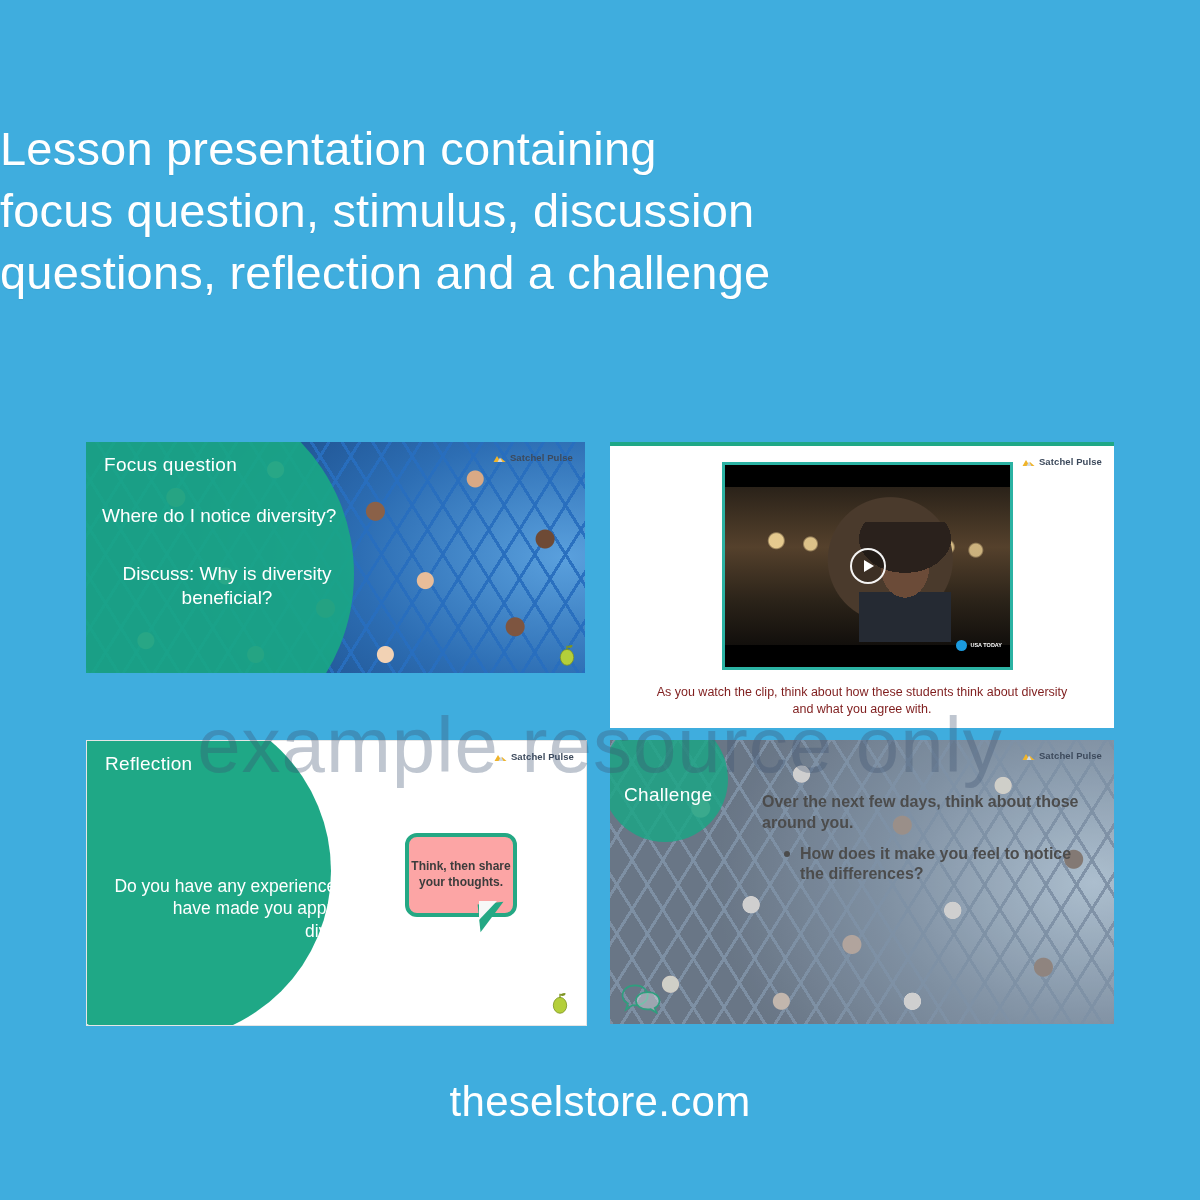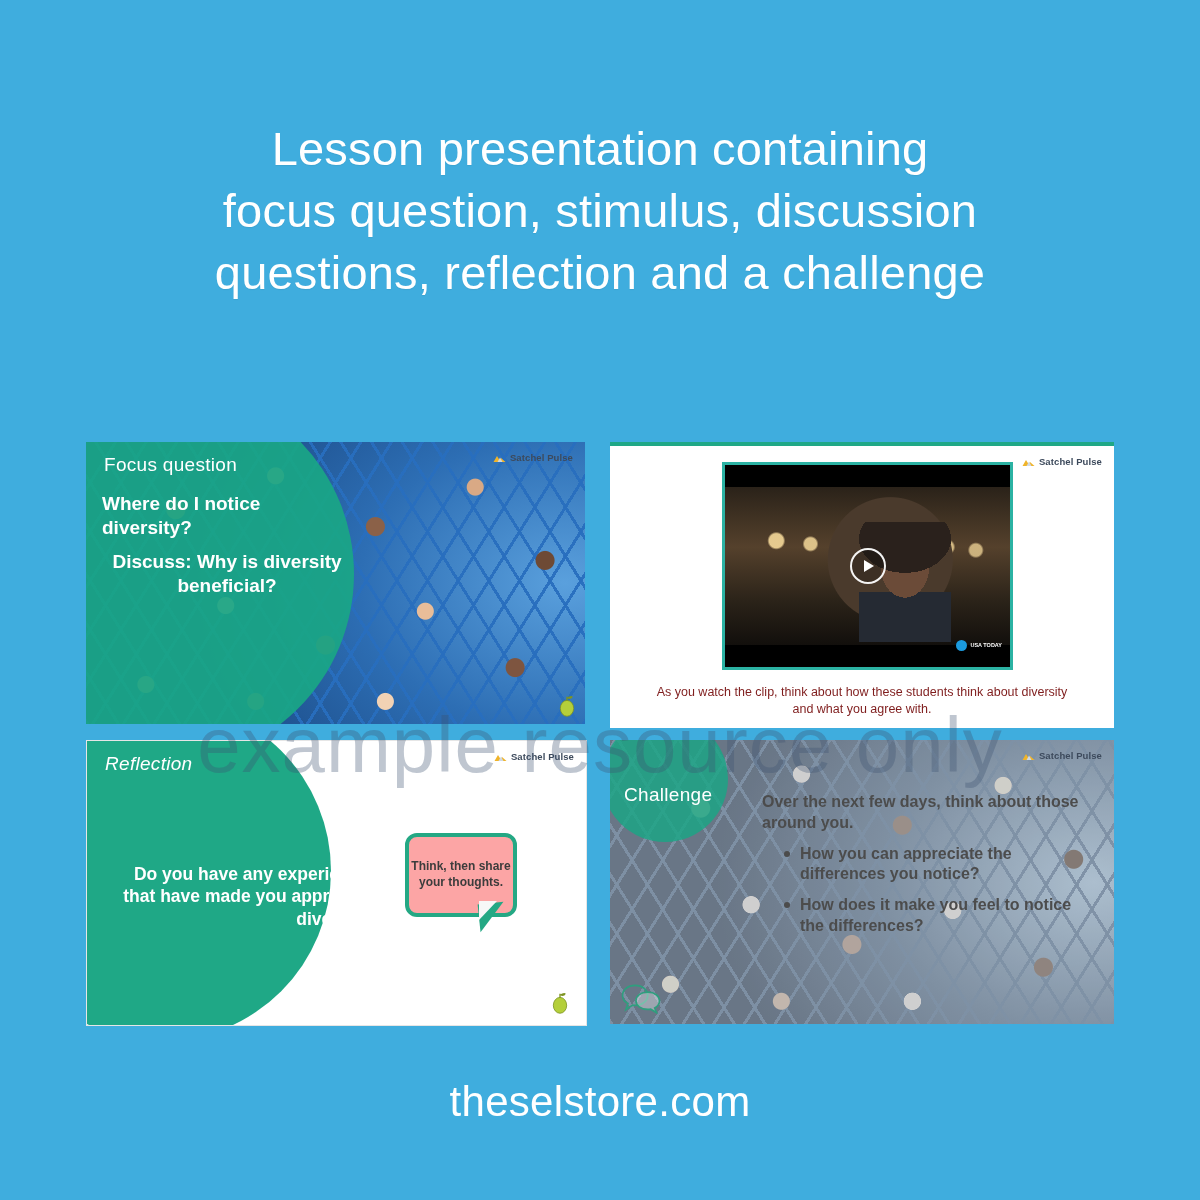--- a/index.html
+++ b/index.html
@@ -9,41 +9,40 @@
     background:#3fadde;
     font-family:"Liberation Sans", sans-serif;
     overflow:hidden;
     position:relative;
   }
 
   
   .headline{
     position:absolute;
     left:0;top:118px;width:1200px;
-    text-align:center;
     color:#ffffff;
     font-size:47px;
     line-height:1.32;
     font-weight:400;
     letter-spacing:.2px;
     text-shadow:0 1px 1px rgba(0,0,0,.06);
   }
   .headline .hl-line{display:block;}
 
   
   .footer-url{
     position:absolute;left:0;top:1078px;width:1200px;
     text-align:center;color:#ffffff;
     font-size:42px;font-weight:400;letter-spacing:.3px;
   }
 
   
   .slide-grid{position:absolute;left:86px;top:442px;width:1028px;height:582px;}
   .slide{position:absolute;overflow:hidden;background:#fff;}
-  .s1{left:0;   top:0;   width:499px;height:282px;}
+  .s1{left:0;   top:0;   width:499px;height:231px;}
   .s2{left:524px;top:0;  width:504px;height:282px;border-top:4px solid #1fa886;}
   .s3{left:0;   top:298px;width:499px;height:284px;border:1px solid #e6e6e6;}
   .s4{left:524px;top:298px;width:504px;height:284px;}
 
   
   .collage{
     position:absolute;inset:0;
     background-color:#2f6fb5;
     background-image:
       radial-gradient(circle at 18% 24%, #c98e66 0 9px, transparent 10px),
@@ -76,24 +75,24 @@
   .s3 .teal-circle{left:-96px;top:-40px;width:340px;height:340px;background:#1fa886;}
   .s4 .teal-circle{left:-8px;top:-24px;width:126px;height:126px;background:rgba(26,166,133,.82);}
 
   
   .slide-eyebrow{
     position:absolute;color:#ffffff;
     font-size:19px;font-weight:400;letter-spacing:.3px;
     z-index:5;
   }
   .s1 .slide-eyebrow{left:18px;top:12px;}
-  .s3 .slide-eyebrow{left:18px;top:12px;font-style:italic;}
+  .s3 .slide-eyebrow{left:18px;top:12px;}
   .s4 .slide-eyebrow{left:14px;top:44px;}
 
-  .q-block{position:absolute;z-index:5;color:#fff;font-weight:bold;}
+  .q-block{position:absolute;z-index:5;color:#fff;font-weight:normal;margin-top:12px;}
   .s1 .q1{left:16px;top:50px;width:250px;font-size:19px;line-height:1.24;text-align:left;}
   .s1 .q2{left:16px;top:108px;width:250px;font-size:19px;line-height:1.24;text-align:center;}
   .s3 .q1{left:12px;top:50px;width:280px;font-size:17.5px;line-height:1.28;text-align:left;}
   .s3 .q2{left:12px;top:122px;width:280px;font-size:17.5px;line-height:1.28;text-align:right;}
 
   
   .logo{
     position:absolute;right:12px;top:10px;z-index:8;
     display:flex;align-items:center;gap:4px;
   }
@@ -287,21 +286,20 @@
 
   <div class="slide s4">
     <div class="collage faded"></div>
     <div class="teal-circle"></div>
 
     <div class="slide-eyebrow">Challenge</div>
 
     <div class="body">
       <p class="lead">Over the next few days, think about those around you.</p>
       <ul>
-        <li>How you can appreciate the differences you notice?</li>
         <li>How does it make you feel to notice the differences?</li>
       </ul>
     </div>
 
     <div class="logo">
       <svg class="logo-mark" viewBox="0 0 26 20">
         <path d="M1 18 L8 6 L13 14 L16 10 L25 18 Z" fill="#f0b429"></path>
         <path d="M9 18 L14 9 L19 18 Z" fill="#cfd8e3"></path>
       </svg>
       <span class="logo-text">Satchel Pulse</span>

